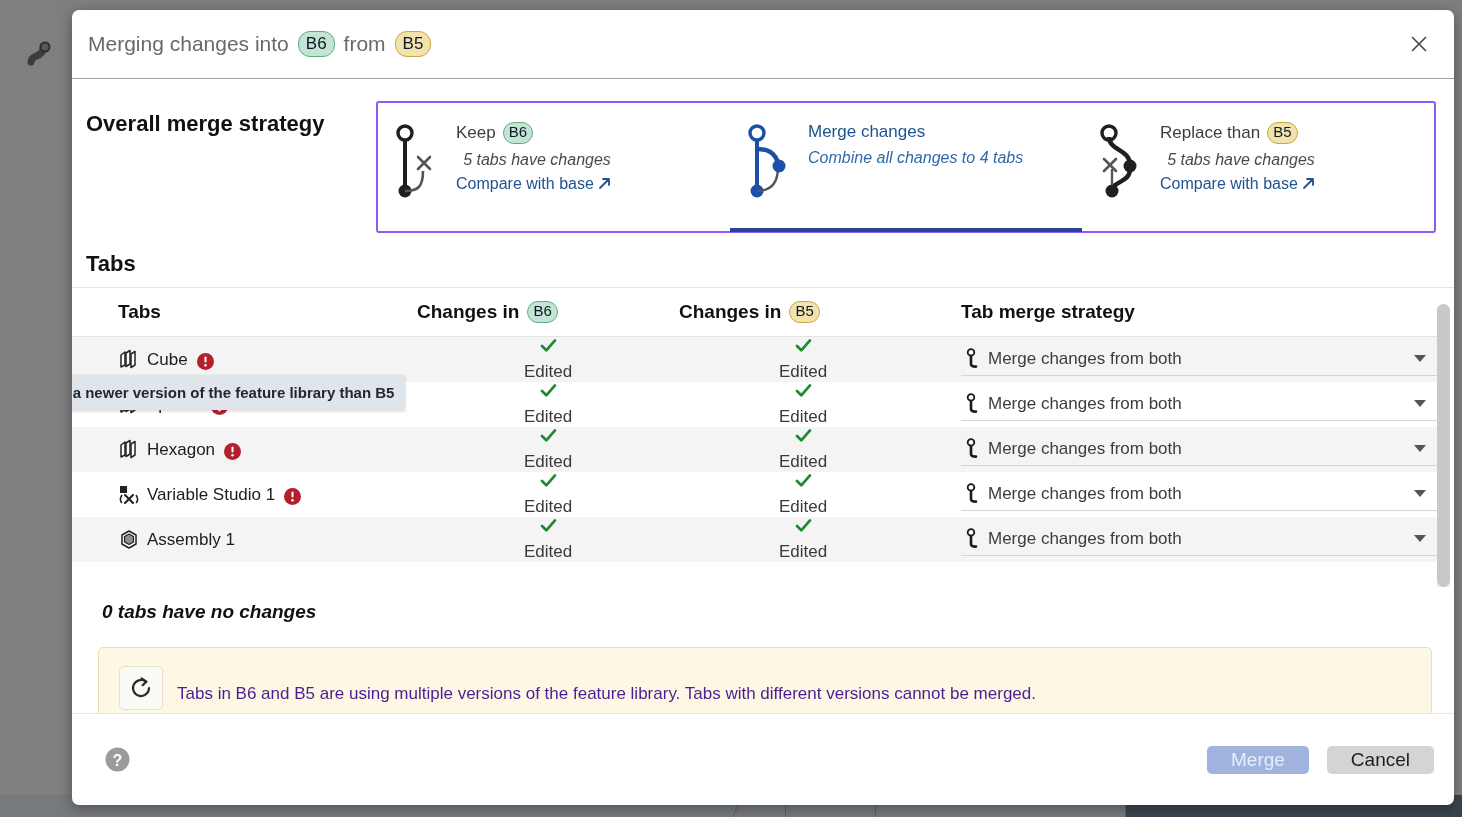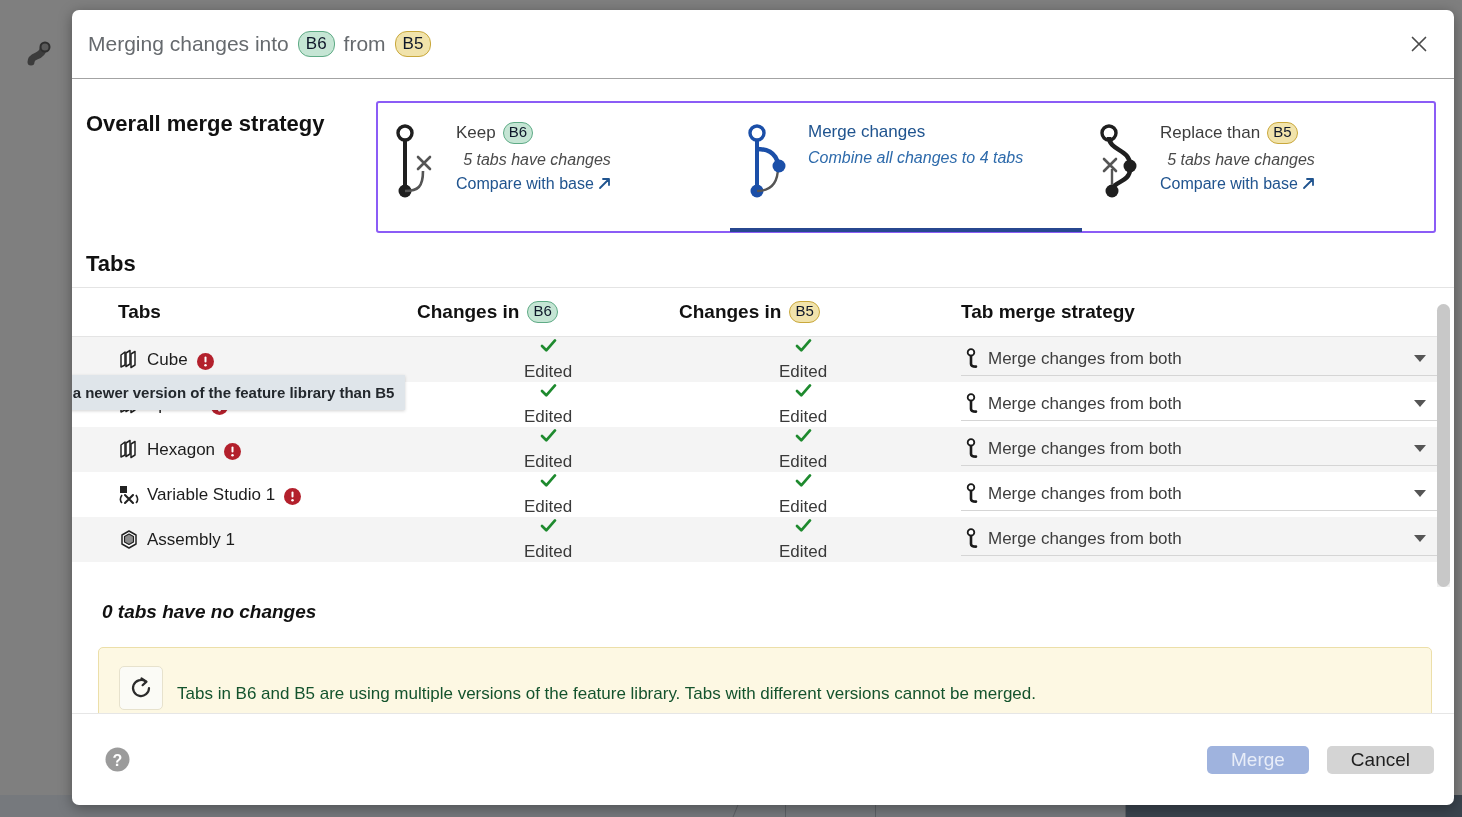--- a/index.html
+++ b/index.html
@@ -173,21 +173,21 @@
     background: #fdf8e3; border: 1px solid #ecdfa9;
     border-radius: 5px;
     display: flex; align-items: center; gap: 14px;
     padding: 18px 20px;
   }
   #warn-icon-box {
     width: 44px; height: 44px; flex: 0 0 44px;
     background: #fbfbf6; border: 1px solid #e7e2cd; border-radius: 5px;
     display: flex; align-items: center; justify-content: center;
   }
-  #warn-text { font-size: 17px; color: #14532d; margin-top: 12px; }
+  #warn-text { font-size: 17px; color: #4c1d95; margin-top: 12px; }
 
   
   #scrollbar-track {
     position: absolute; right: 4px; top: 16px;
     width: 13px; height: 298px;
     background: #f0f0f0; border-radius: 7px;
   }
   #scrollbar-thumb {
     position: absolute; left: 0; top: 0;
     width: 13px; height: 283px;

